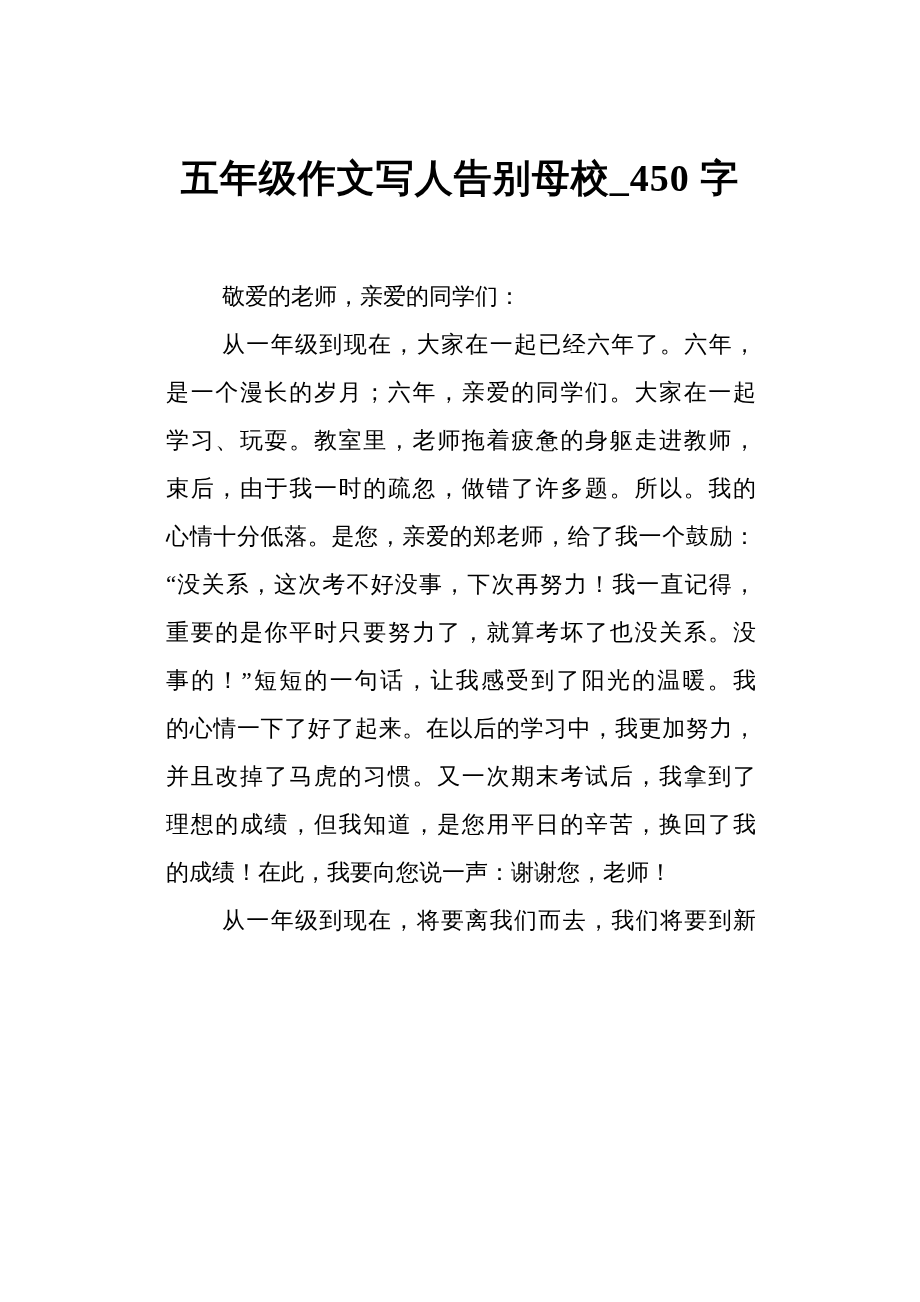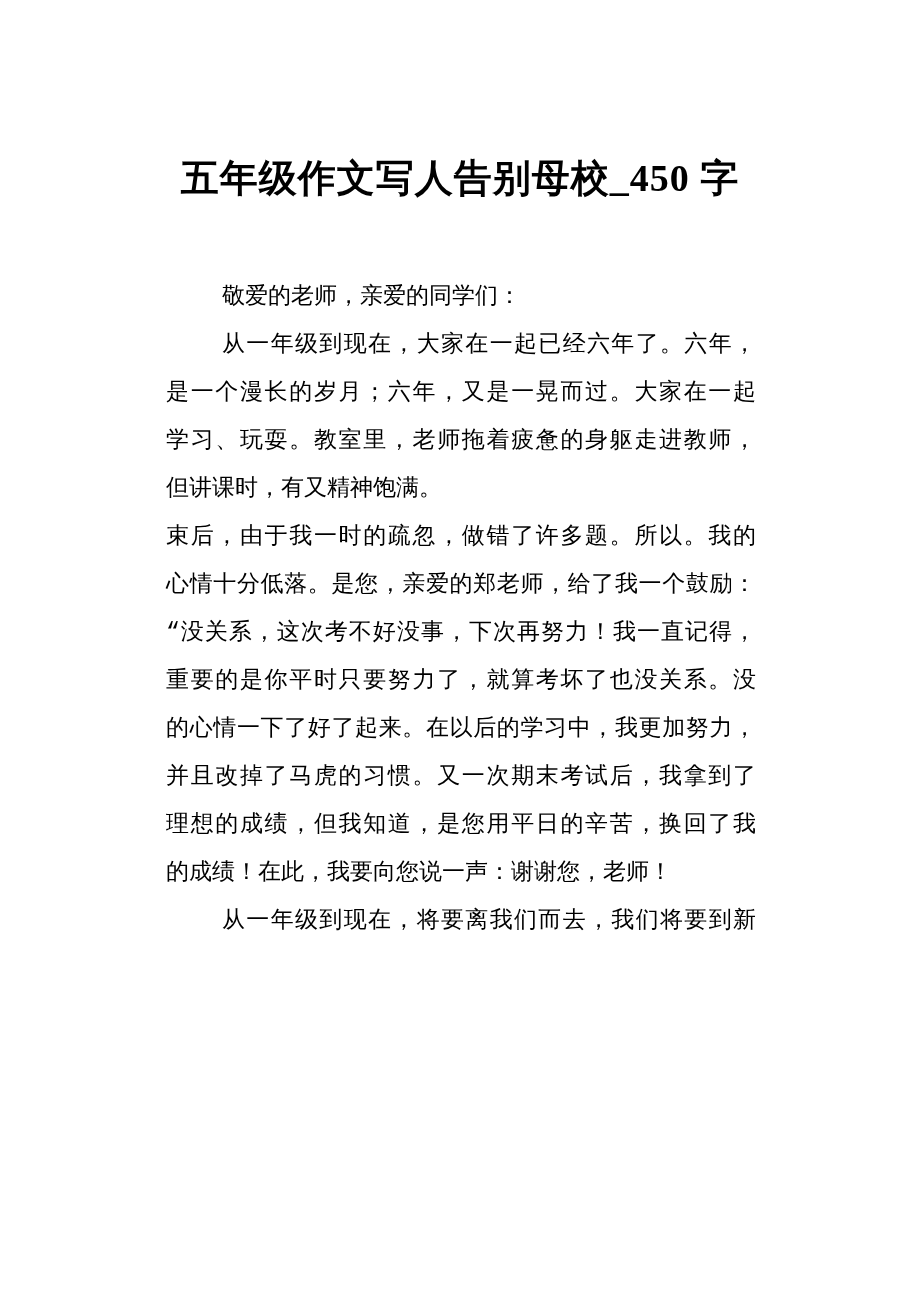--- a/index.html
+++ b/index.html
@@ -36,21 +36,20 @@
   .paragraph {
     margin: 0;
     padding: 0;
   }
   .line {
     height: 48px;
     line-height: 48px;
     text-align: left;
     white-space: normal;
     overflow: visible;
-    font-family: Liberation Mono, monospace;
   }
   .line.fill {
     text-align: justify;
     text-align-last: justify;
     text-justify: inter-character;
   }
   .line.indent {
     text-indent: 56px;
   }
 </style>
@@ -58,29 +57,29 @@
 <body>
 
 <div class="page" style="background: rgb(255, 255, 255); color: rgb(0, 0, 0);">
   <h1 class="title">五年级作文写人告别母校_450 字</h1>
   <main class="doc-body">
       <div class="paragraph">
         <div class="line indent">敬爱的老师，亲爱的同学们：</div>
       </div>
       <div class="paragraph">
         <div class="line indent fill">从一年级到现在，大家在一起已经六年了。六年，</div>
-        <div class="line fill">是一个漫长的岁月；六年，又是一晃而过。大家在一起</div>
+        <div class="line fill">是一个漫长的岁月；六年，亲爱的同学们。大家在一起</div>
         <div class="line fill">学习、玩耍。教室里，老师拖着疲惫的身躯走进教师，</div>
-        <div class="line">但讲课时，有又精神饱满。</div>
       </div>
       <div class="paragraph">
         <div class="line fill">束后，由于我一时的疏忽，做错了许多题。所以。我的</div>
         <div class="line fill">心情十分低落。是您，亲爱的郑老师，给了我一个鼓励：</div>
         <div class="line fill">“没关系，这次考不好没事，下次再努力！我一直记得，</div>
         <div class="line fill">重要的是你平时只要努力了，就算考坏了也没关系。没</div>
+        <div class="line fill">事的！”短短的一句话，让我感受到了阳光的温暖。我</div>
         <div class="line fill">的心情一下了好了起来。在以后的学习中，我更加努力，</div>
         <div class="line fill">并且改掉了马虎的习惯。又一次期末考试后，我拿到了</div>
         <div class="line fill">理想的成绩，但我知道，是您用平日的辛苦，换回了我</div>
         <div class="line">的成绩！在此，我要向您说一声：谢谢您，老师！</div>
       </div>
       <div class="paragraph">
         <div class="line indent fill">从一年级到现在，将要离我们而去，我们将要到新</div>
       </div>
     </main>
 </div>

